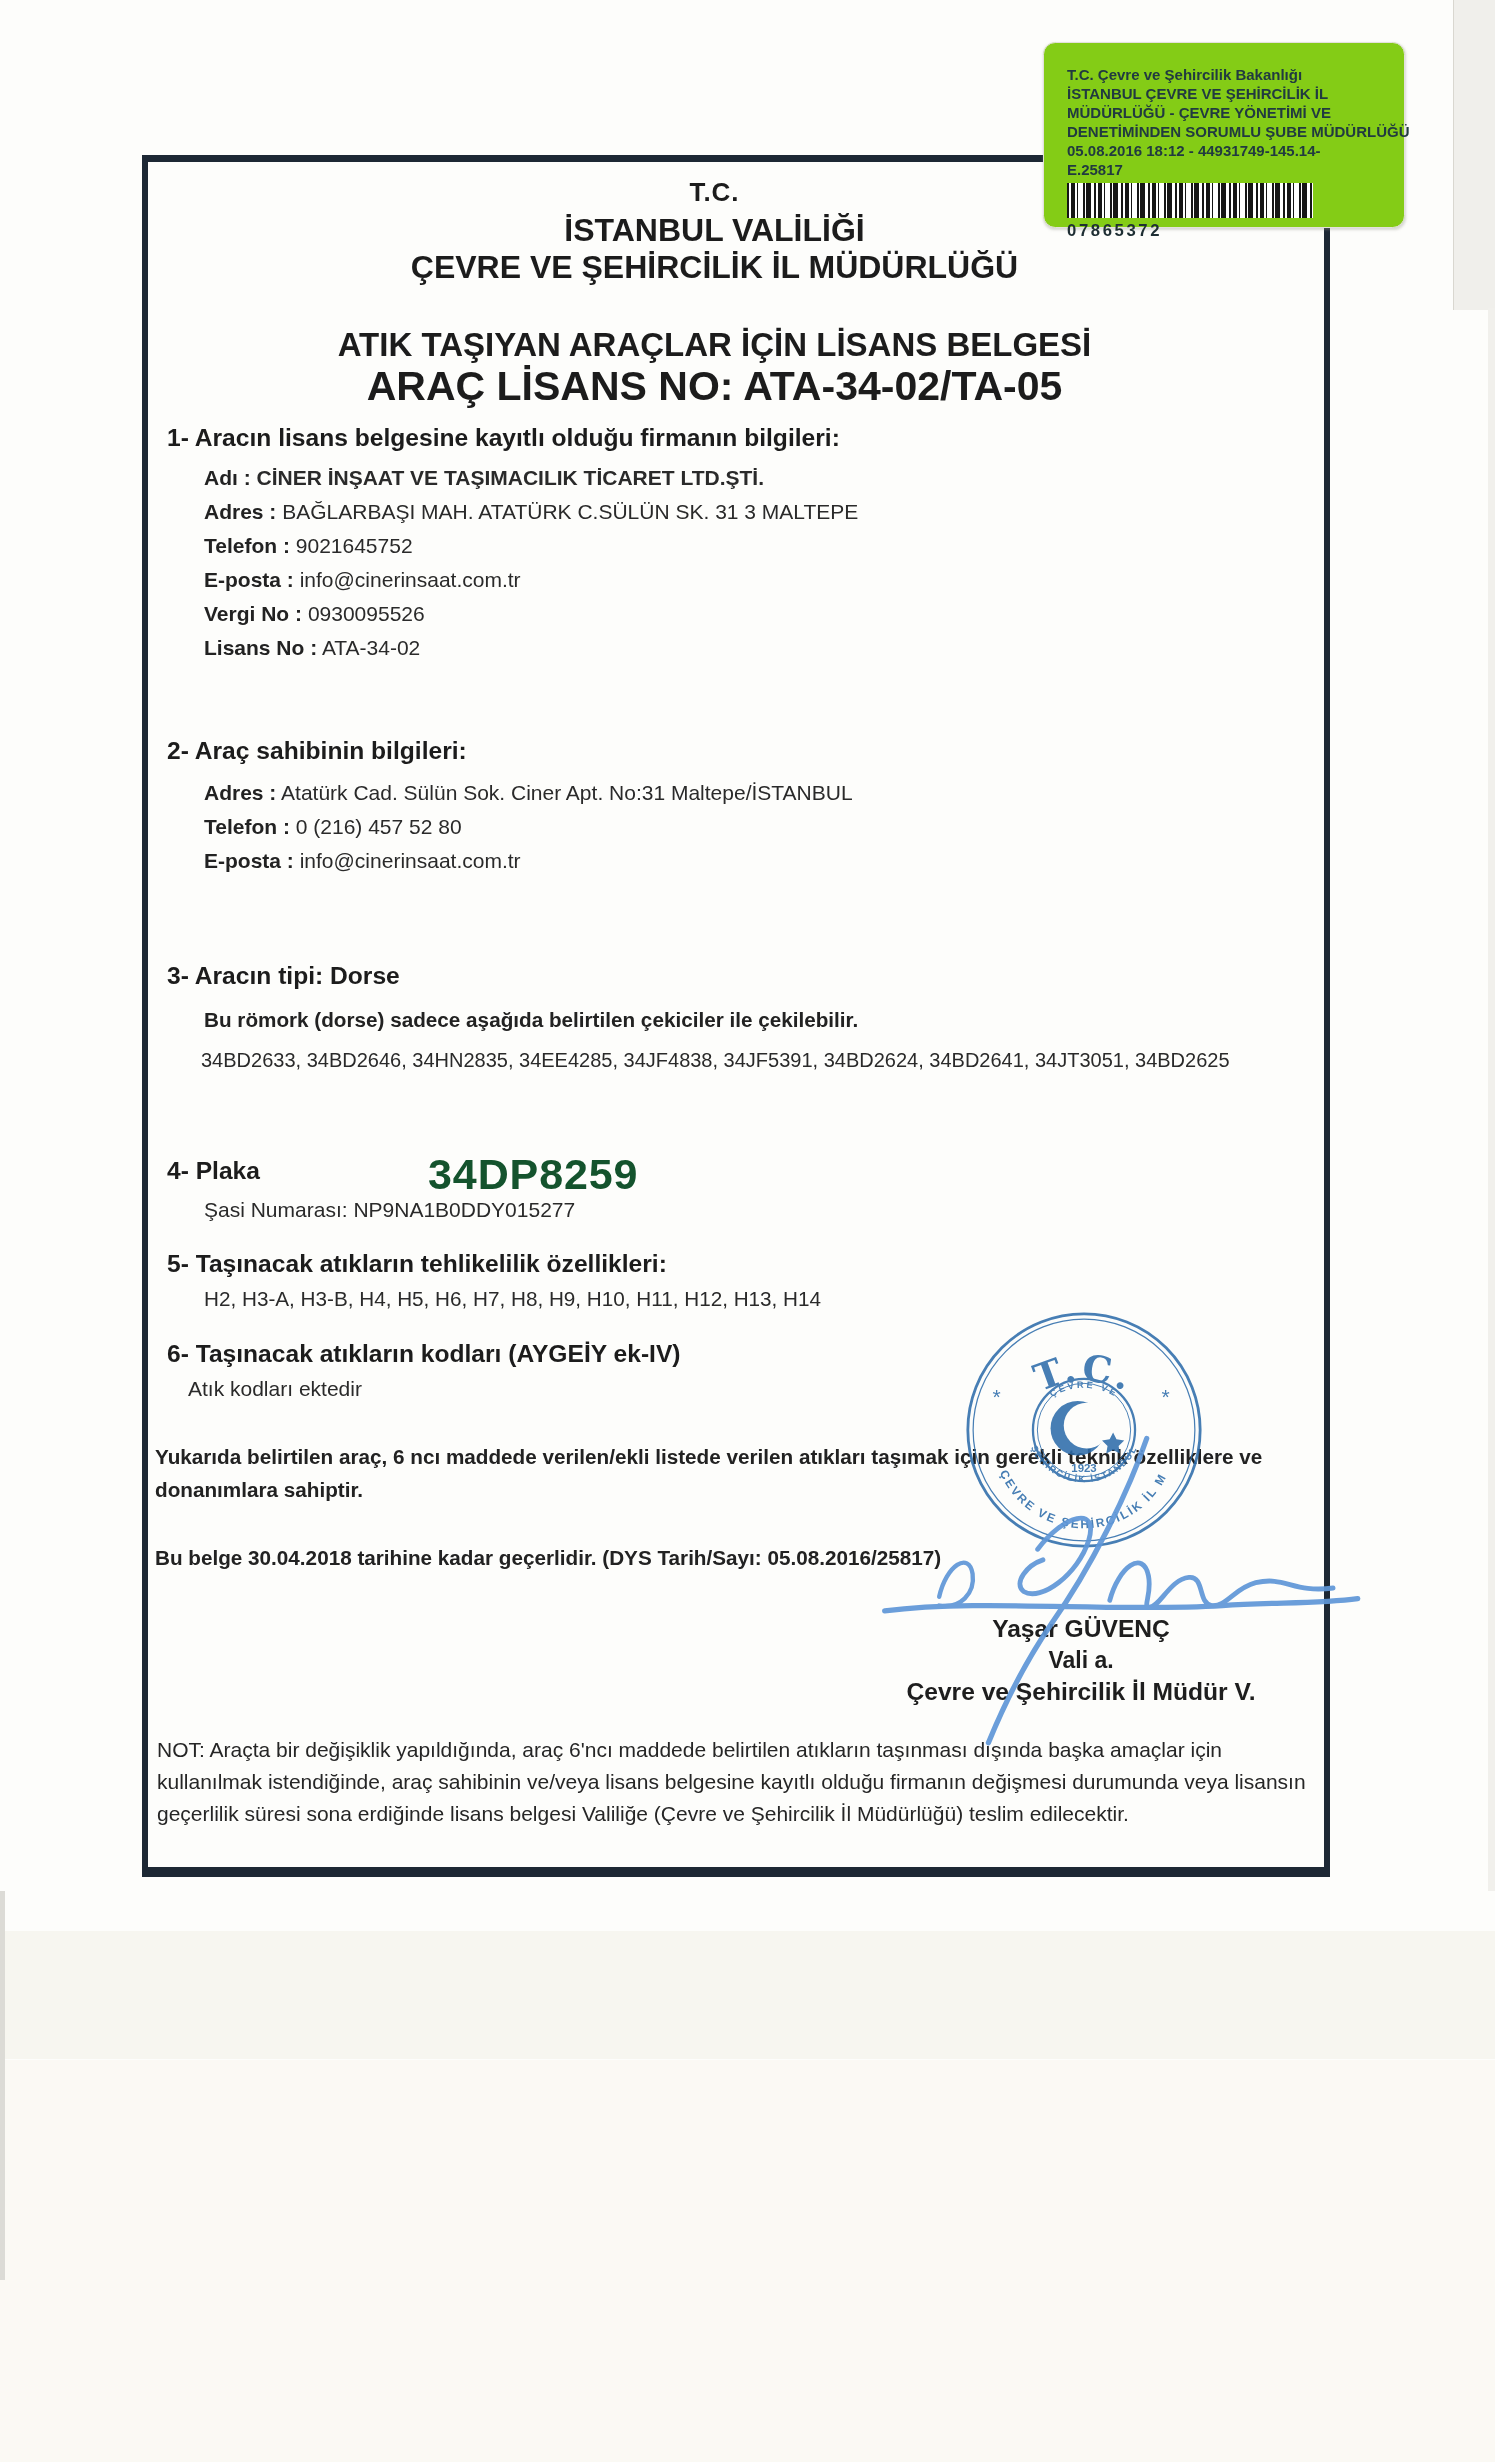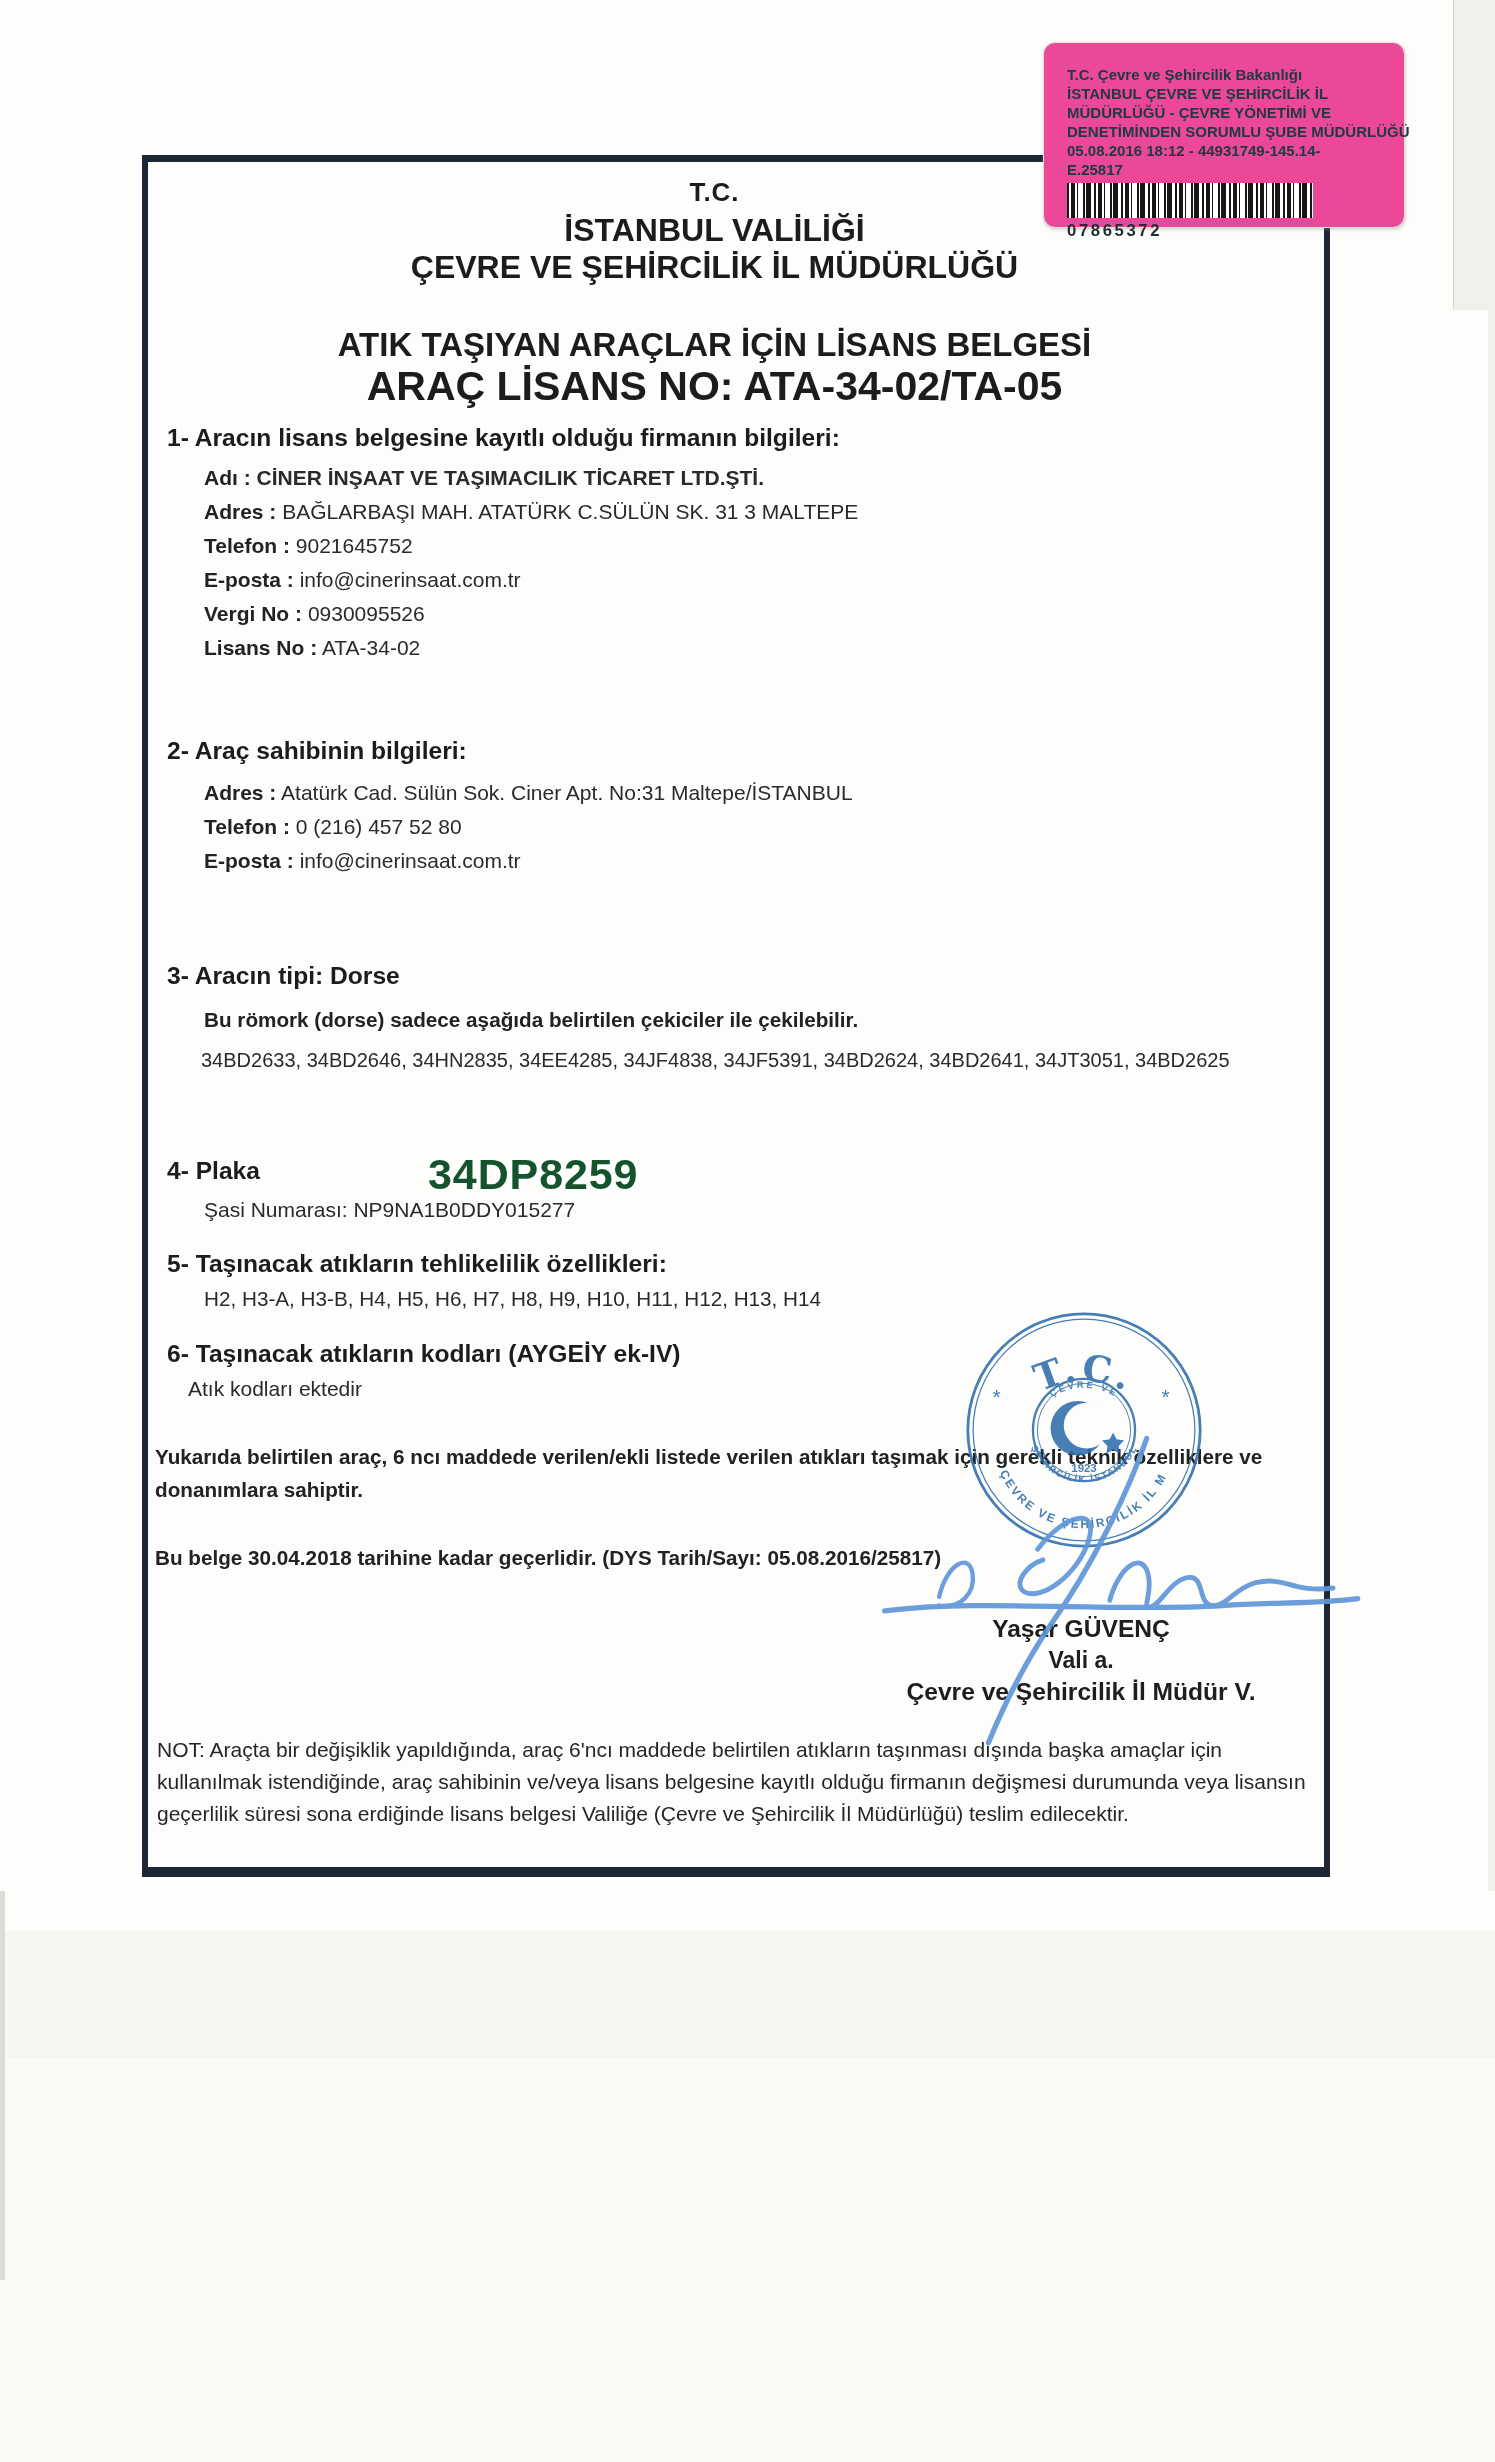--- a/index.html
+++ b/index.html
@@ -60,21 +60,21 @@
   .para-validity{top:1541px;width:1178px;}
 
   .sig-block{position:absolute;left:835px;top:1615px;width:492px;text-align:center;font-weight:bold;color:#1e1e1e;}
   .sig-name{font-size:24.6px;}
   .sig-title1{font-size:23px;margin-top:4.4px;}
   .sig-title2{font-size:24.6px;margin-top:3.5px;}
 
   .note-para{position:absolute;left:157px;top:1734px;width:1171px;font-size:21px;line-height:32px;color:#262626;font-weight:normal;}
 
   
-  .sticker{position:absolute;left:1043px;top:42px;width:362px;height:186px;background:#ec4899;
+  .sticker{position:absolute;left:1043px;top:42px;width:362px;height:186px;background:#84cc16;
     border-radius:12.3px;border:0.9px solid #e3e1da;box-shadow:0.9px 1.8px 2.6px rgba(150,148,140,.35);
     padding:22px 14px 8.8px 23px;z-index:5;}
   .sticker-line{font-size:15px;line-height:19px;font-weight:bold;color:var(--sticker-text-color);white-space:nowrap;}
   .barcode{margin-top:4.4px;width:246px;height:35px;
     background:repeating-linear-gradient(90deg,#161616 0 1.8px,#fff 1.8px 3.5px,#161616 3.5px 8px,#fff 8px 9.7px,#161616 9.7px 11.4px,#fff 11.4px 16px,#161616 16px 17.6px,#fff 17.6px 19.3px,#161616 19.3px 24px,#fff 24px 27px);}
   .barcode-number{font-size:16.7px;font-weight:bold;color:#1e2e33;letter-spacing:2.6px;margin-top:2.6px;}
 
   .stamp-svg{position:absolute;left:952px;top:1298px;width:264px;height:264px;opacity:.88;z-index:3;}
   .sig-svg{position:absolute;left:0;top:0;width:1495px;height:2462px;z-index:4;pointer-events:none;}
 </style>

